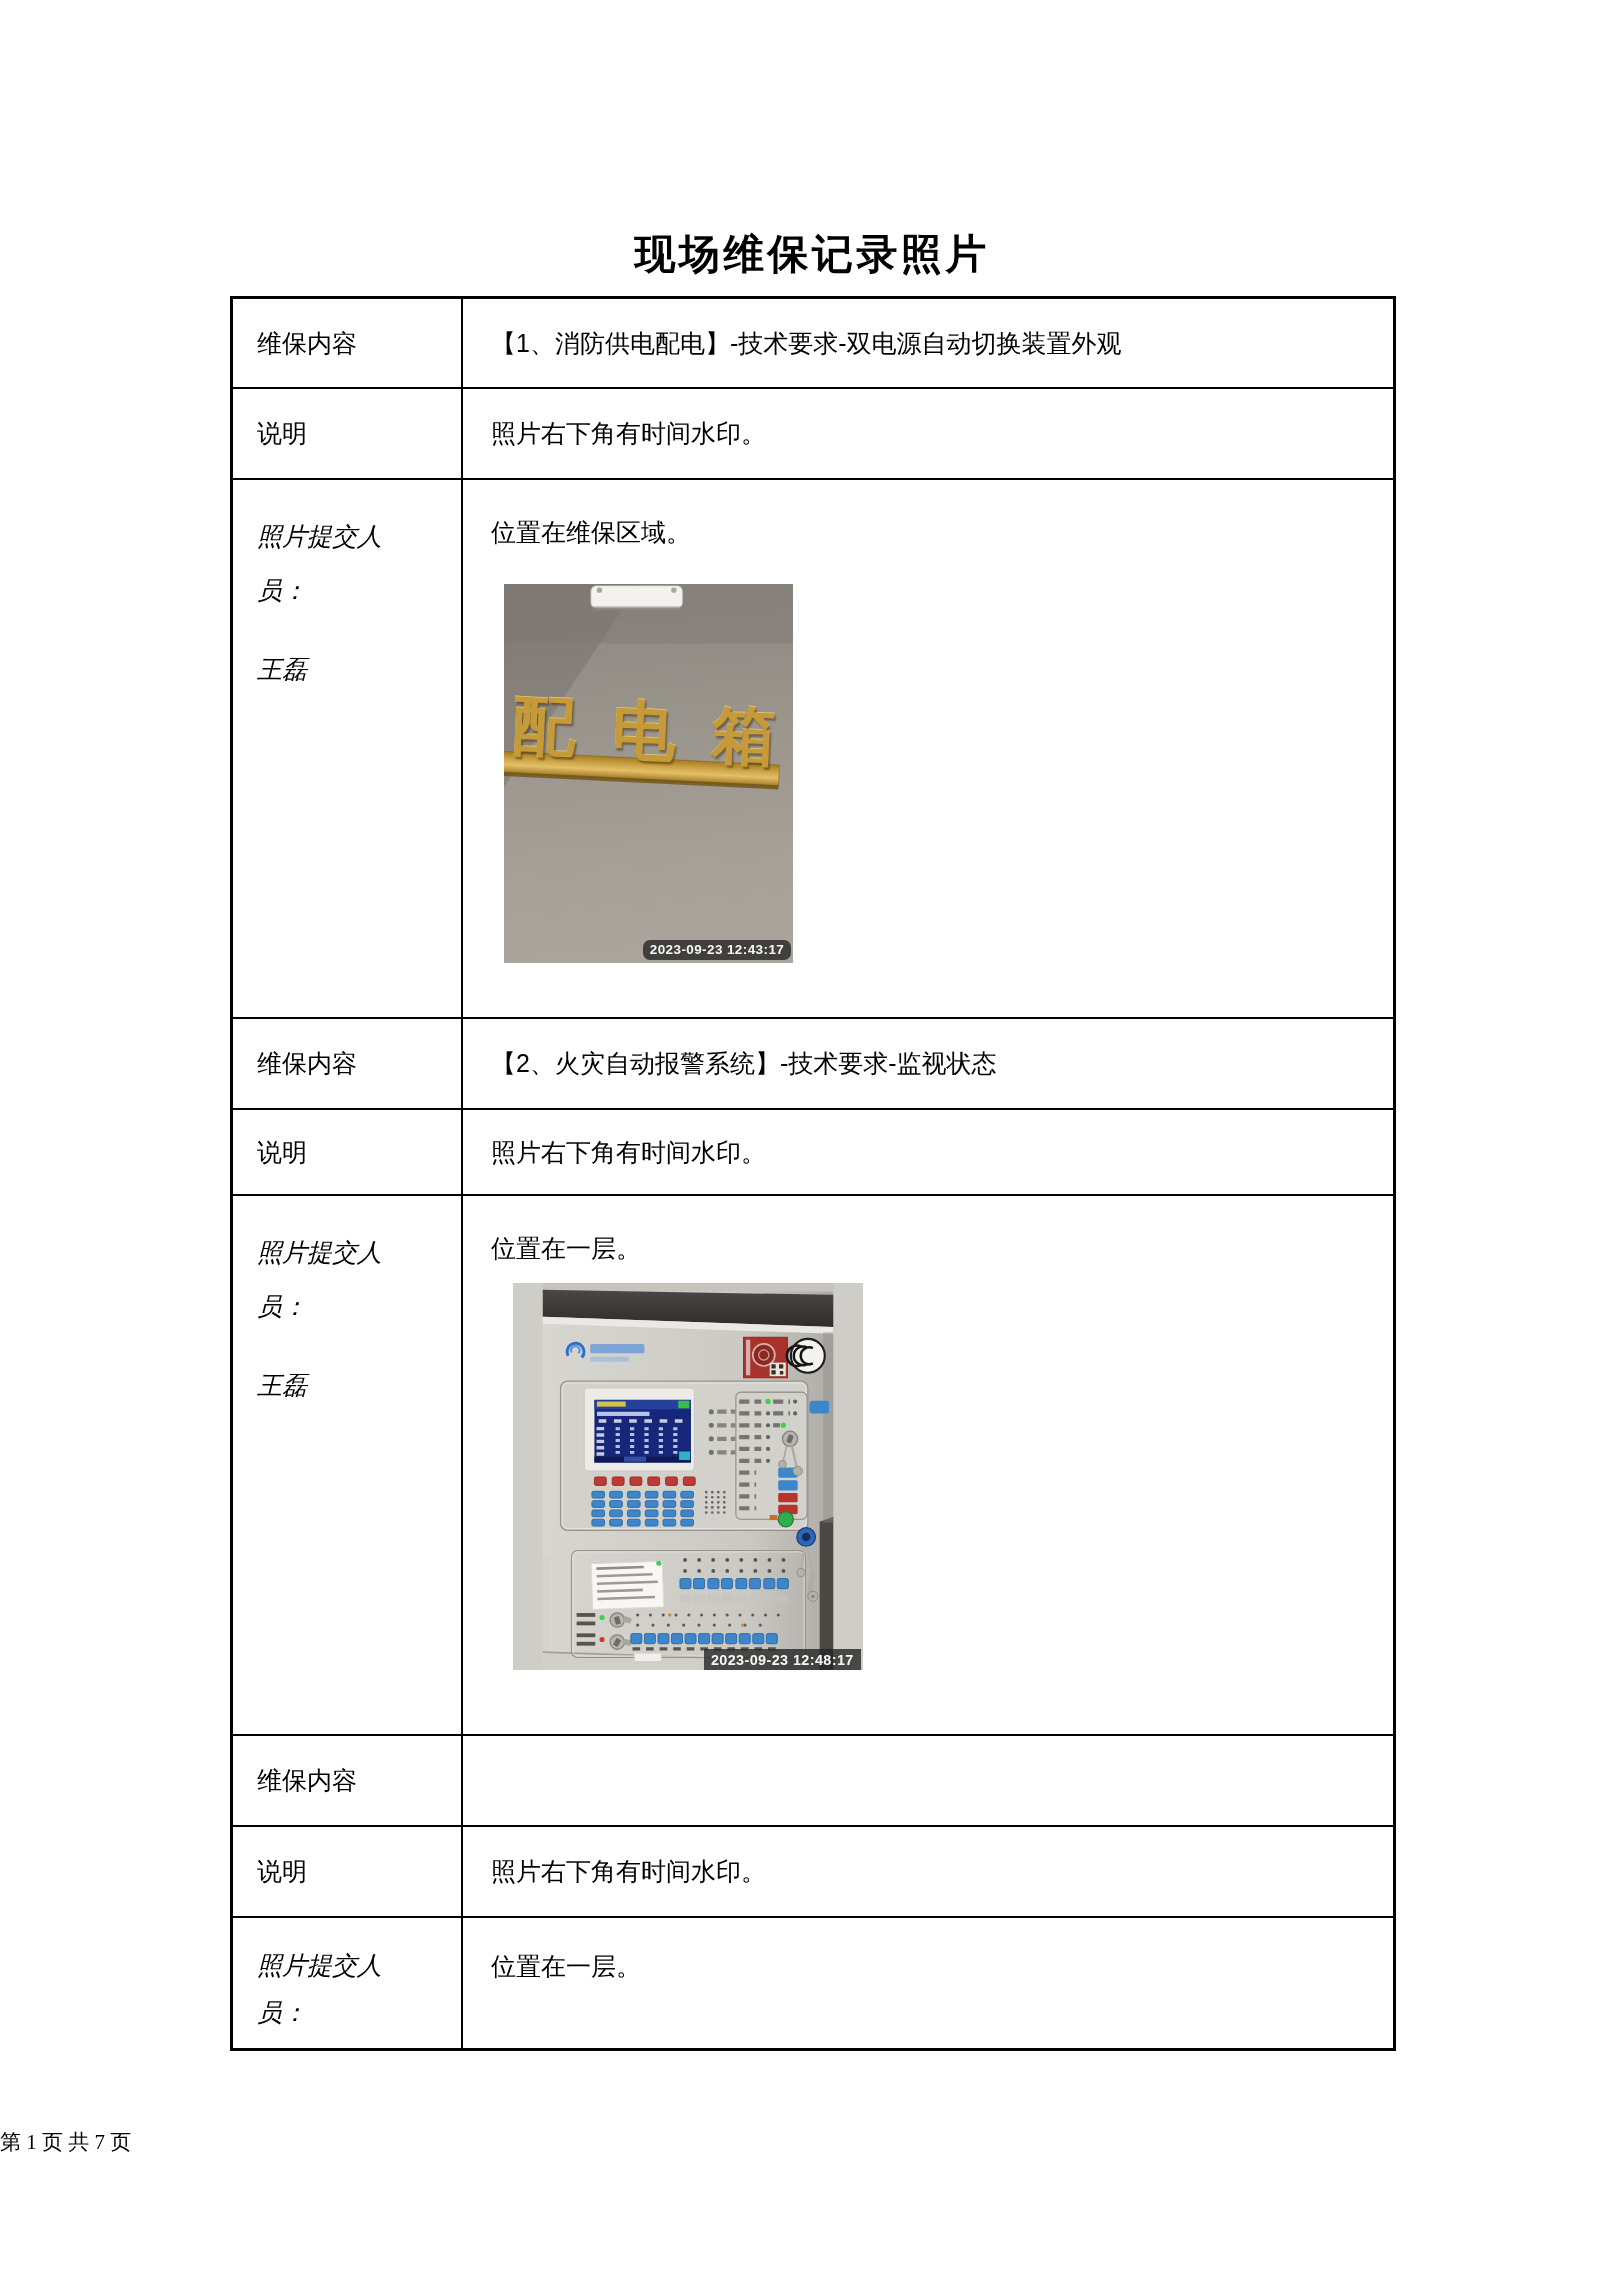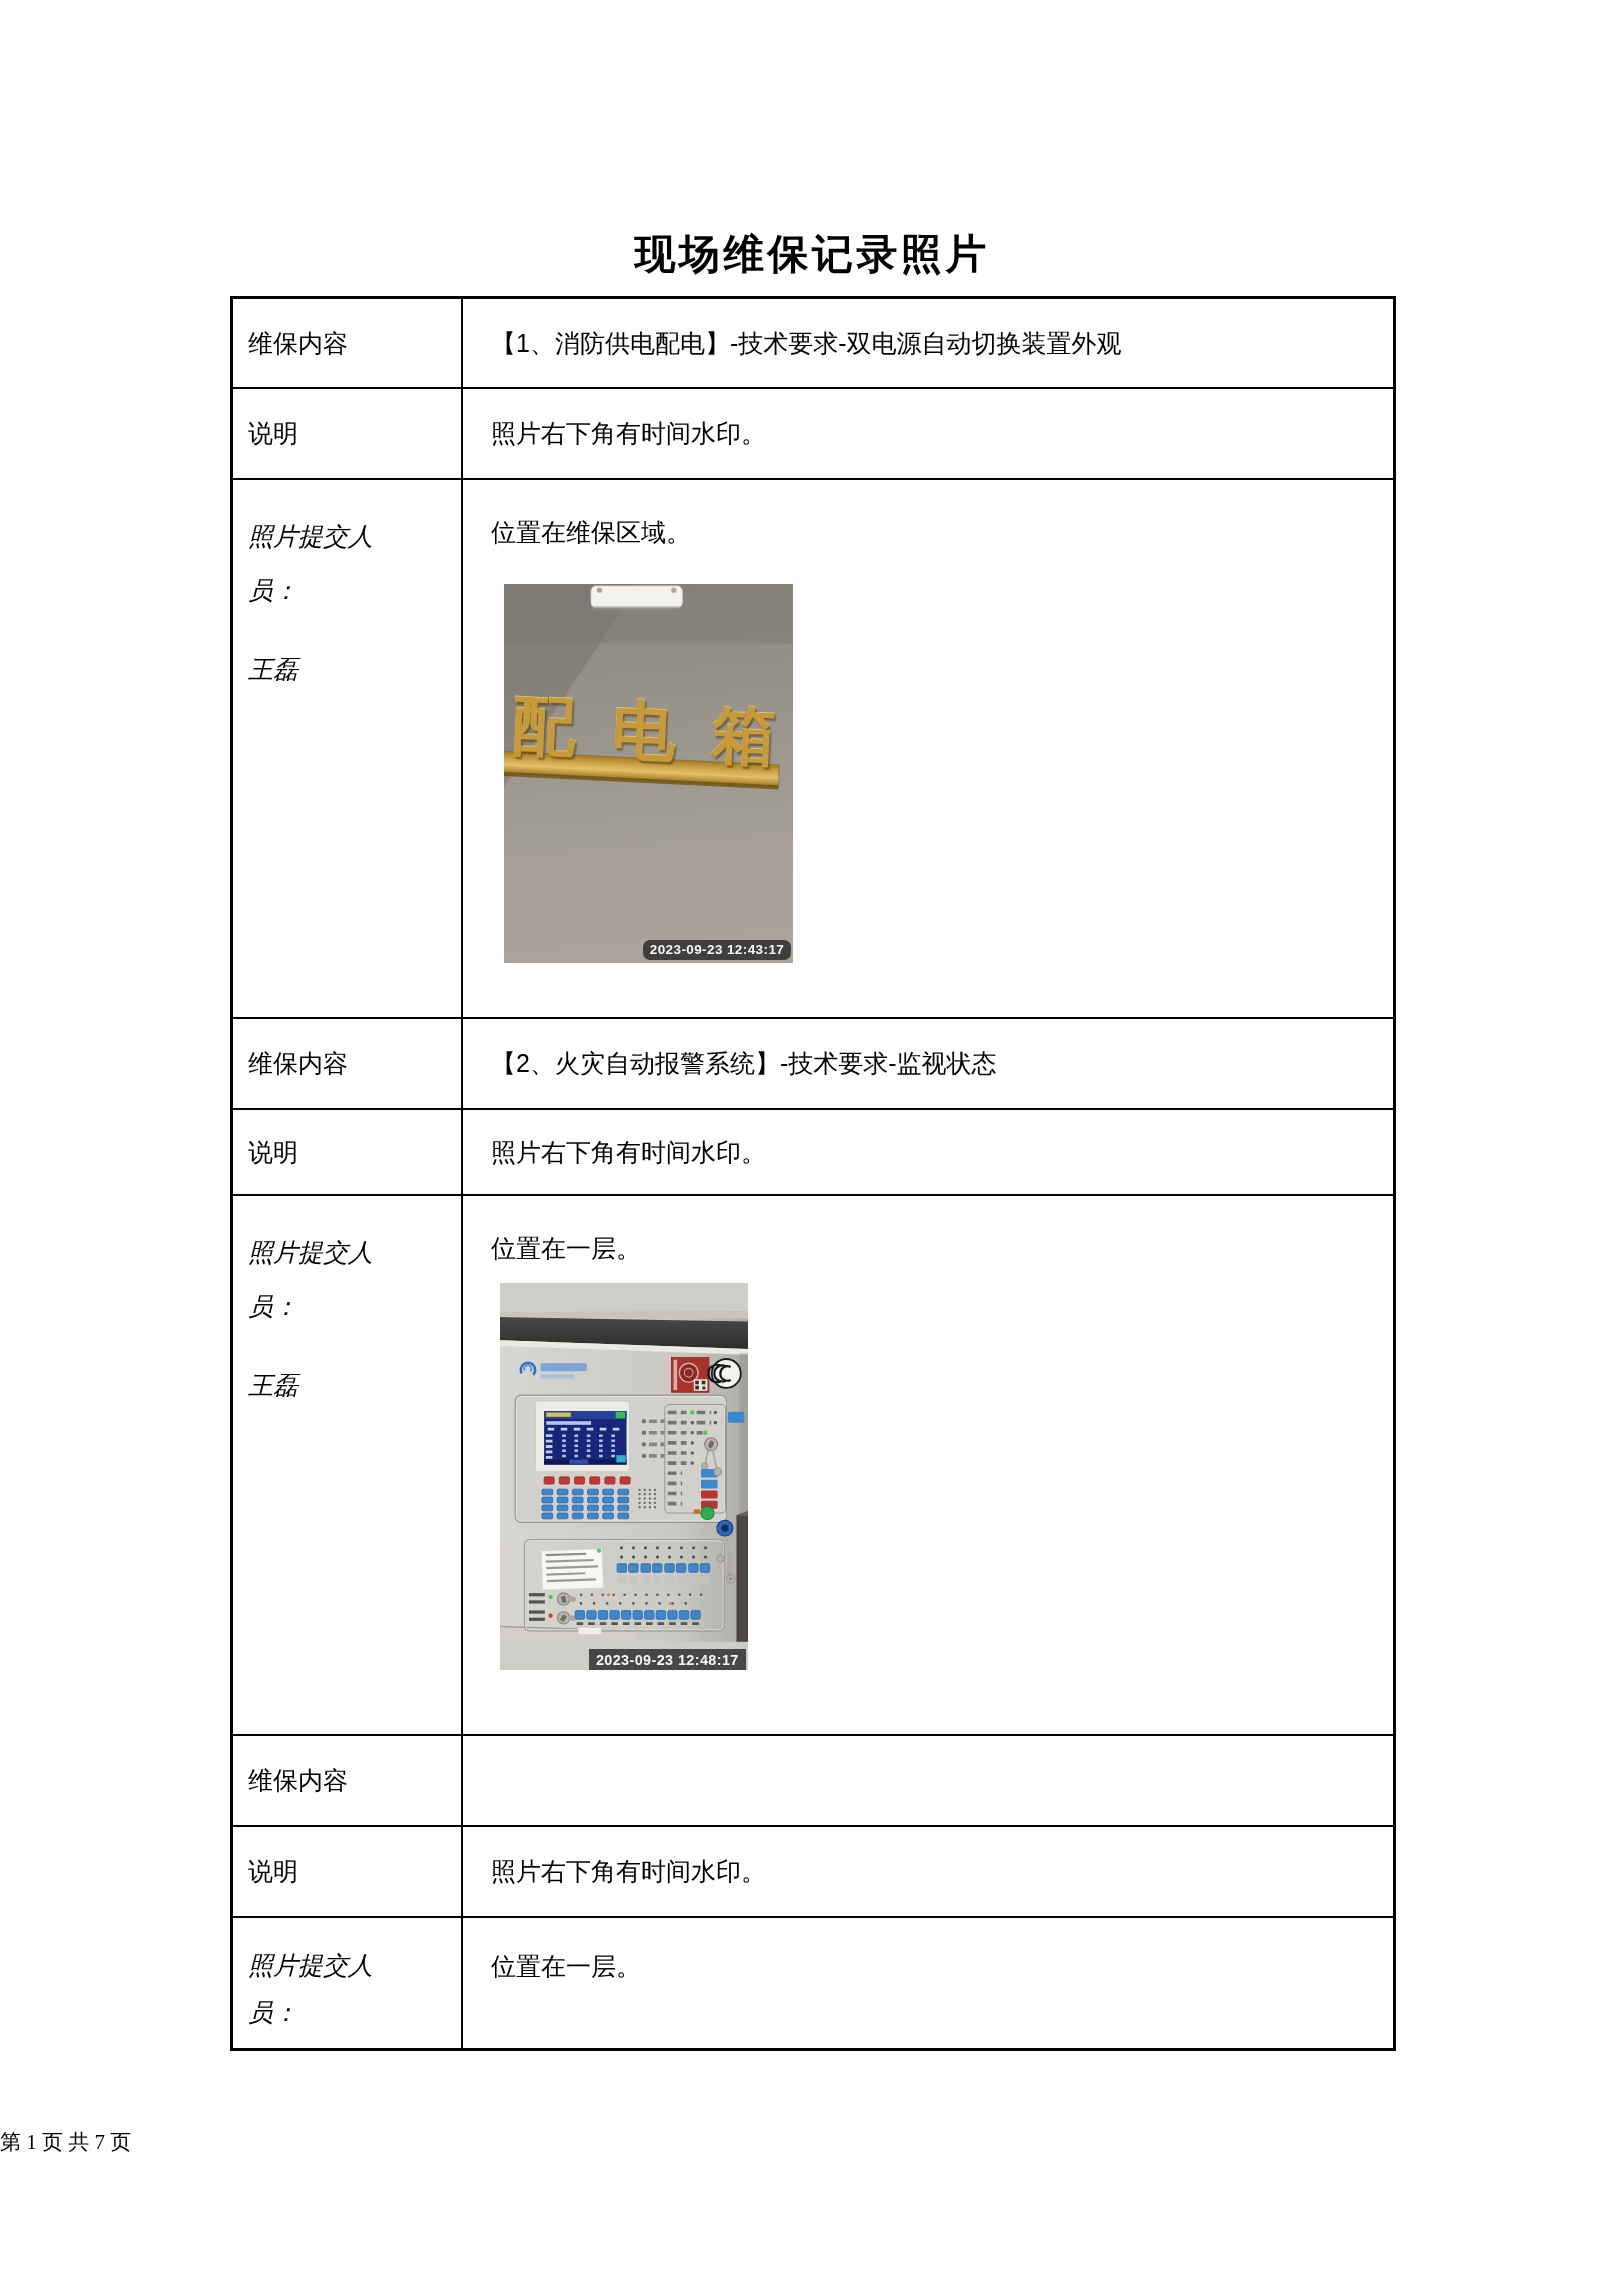--- a/index.html
+++ b/index.html
@@ -5,34 +5,34 @@
   html,body{margin:0;padding:0;}
   body{width:1624px;height:2295px;position:relative;background:#ffffff;color:#000;
        font-family:"Liberation Sans","DejaVu Sans",sans-serif;}
   .title{position:absolute;top:227px;left:0;width:100%;text-align:center;
          font-size:41px;font-weight:700;letter-spacing:3.4px;}
   .rtable{position:absolute;left:230px;top:296px;width:1166px;border:3.4px solid #000;
           box-sizing:border-box;font-size:25px;}
   .tr{display:flex;border-top:2.5px solid #000;box-sizing:border-box;}
   .tr:first-child{border-top:none;}
   .td{box-sizing:border-box;}
-  .td.label{width:230px;flex:none;padding-left:15px;border-right:2.5px solid #000;}
+  .td.label{width:230px;flex:none;padding-left:24px;border-right:2.5px solid #000;}
   .td.value{flex:1;padding-left:28px;}
   .vcenter{display:flex;align-items:center;}
   .h-a{height:88px}.h-b{height:91px}.h-photo1{height:539px}.h-c{height:86px}
   .h-photo2{height:540px}.h-last{height:132px}
   .submitter{padding-top:29px;line-height:54px;font-style:italic;}
   .submitter .name{margin-top:34px;line-height:37px;}
   .blockcell{padding-top:37px;}
   .blockcell .location{line-height:30px;}
   .photo{position:relative;overflow:hidden;}
   .photo svg{position:absolute;left:0;top:0;width:100%;height:100%;display:block;}
   .photo1{width:289px;height:379px;margin-left:12.7px;margin-top:37px;
           background:linear-gradient(175deg,#8b867f 0%,#98938b 35%,#a59f97 70%,#aba59d 100%);}
-  .photo2{width:248px;height:387px;margin-left:9px;margin-top:20px;background:#cfcdc8;}
+  .photo2{width:350px;height:387px;margin-left:22px;margin-top:20px;background:#cfcdc8;}
   .timestamp{position:absolute;background:rgba(38,38,38,.8);color:#f7f7f7;
              font-weight:600;padding:2.5px 6.8px;letter-spacing:0.4px;white-space:nowrap;}
   .photo1 .timestamp{right:1.7px;bottom:3.4px;font-size:13.5px;border-radius:7px;}
   .photo2 .timestamp{right:2.5px;bottom:0;font-size:14.4px;}
   .sign-text{position:absolute;left:10px;top:98px;font-size:64px;font-weight:700;
              letter-spacing:36px;color:#c69a38;white-space:nowrap;
              transform:rotate(2.6deg);transform-origin:0 0;
              text-shadow:1.7px 2.5px 1.7px rgba(70,48,6,.5),0 -0.8px 0 #e8c977;}
   .footer{position:absolute;top:2128px;left:0;width:100%;text-align:left;font-size:21px;
           font-family:"Liberation Serif","DejaVu Serif",serif;}

